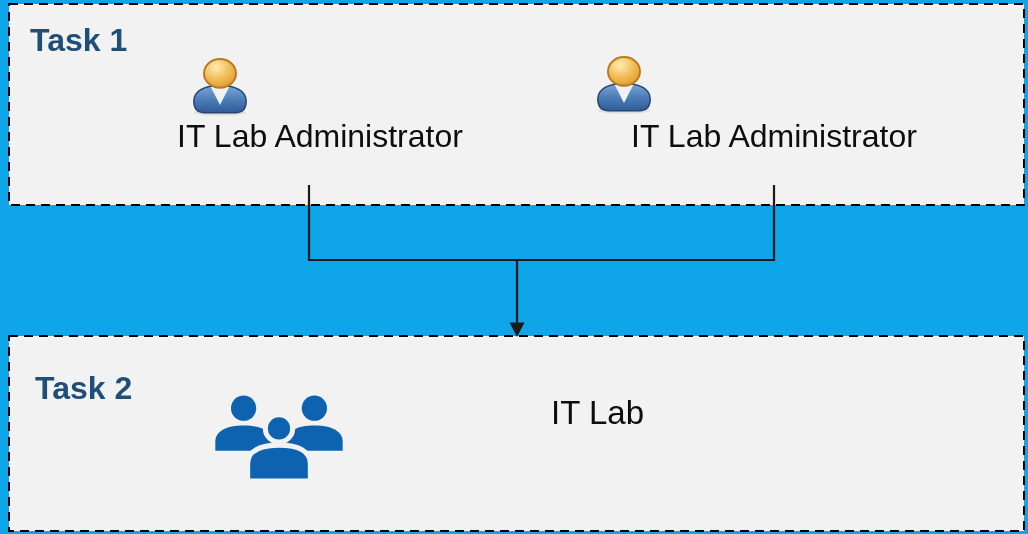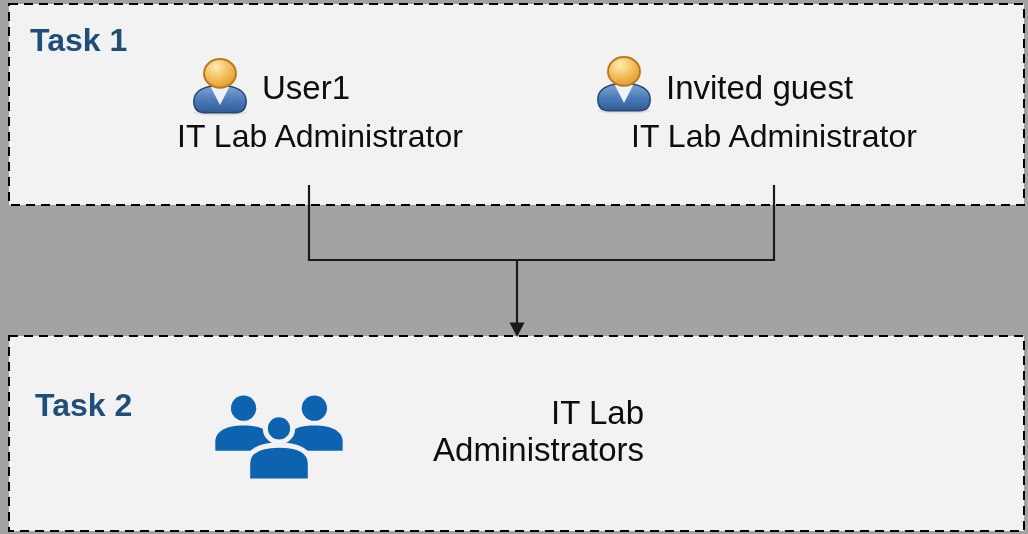--- a/index.html
+++ b/index.html
@@ -5,21 +5,21 @@
   html, body {
     margin: 0;
     padding: 0;
     background: #ffffff;
     font-family: "Liberation Sans", sans-serif;
   }
   .canvas {
     position: relative;
     width: 1028px;
     height: 534px;
-    background: #a3a3a3;
+    background: #0ea5e9;
     overflow: hidden;
     color: #0d0d0d;
   }
   .layer {
     position: absolute;
     left: 0;
     top: 0;
   }
   .task-box {
     fill: #f2f2f2;
@@ -96,21 +96,20 @@
           <stop offset="0.55" stop-color="#4a7ab5"></stop>
           <stop offset="1" stop-color="#2e5c99"></stop>
         </linearGradient>
       </defs>
       <ellipse cx="32" cy="59" rx="27" ry="3.2" fill="#000000" opacity="0.08"></ellipse>
       <path d="M32,31 C15,31 5,37 5,47 C5,55 9,59 16,59 L48,59 C55,59 59,55 59,47 C59,37 49,31 32,31 Z" fill="url(#pgb1)" stroke="#27476e" stroke-width="1.6"></path>
       <path d="M22.5,32.5 L41.5,32.5 L32,51 Z" fill="#eef1f6"></path>
       <ellipse cx="32" cy="18.5" rx="16.5" ry="14.8" fill="url(#pgh1)" stroke="#b8791f" stroke-width="2"></ellipse>
     </svg>
   </div>
-  <div class="user-name" style="left:262px; top:68px">User1</div>
   <div class="role-text" style="left:140px; top:116px; width:360px">IT Lab Administrator</div>
 
   <div class="icon-box" style="left:593px; top:53px">
     <svg width="62" height="63" viewBox="0 0 64 64">
       <defs>
         <radialGradient id="pgh2" cx="0.38" cy="0.28" r="0.8">
           <stop offset="0" stop-color="#fdedb2"></stop>
           <stop offset="0.55" stop-color="#f1bb56"></stop>
           <stop offset="1" stop-color="#dd9827"></stop>
         </radialGradient>
@@ -119,36 +118,34 @@
           <stop offset="0.55" stop-color="#4a7ab5"></stop>
           <stop offset="1" stop-color="#2e5c99"></stop>
         </linearGradient>
       </defs>
       <ellipse cx="32" cy="59" rx="27" ry="3.2" fill="#000000" opacity="0.08"></ellipse>
       <path d="M32,31 C15,31 5,37 5,47 C5,55 9,59 16,59 L48,59 C55,59 59,55 59,47 C59,37 49,31 32,31 Z" fill="url(#pgb2)" stroke="#27476e" stroke-width="1.6"></path>
       <path d="M22.5,32.5 L41.5,32.5 L32,51 Z" fill="#eef1f6"></path>
       <ellipse cx="32" cy="18.5" rx="16.5" ry="14.8" fill="url(#pgh2)" stroke="#b8791f" stroke-width="2"></ellipse>
     </svg>
   </div>
-  <div class="user-name" style="left:666px; top:68px">Invited guest</div>
   <div class="role-text" style="left:594px; top:116px; width:360px">IT Lab Administrator</div>
 
-  <div class="task-label" style="left:35px; top:387px">Task 2</div>
+  <div class="task-label" style="left:35px; top:370px">Task 2</div>
 
   <div class="icon-box" style="left:213px; top:388px">
     <svg width="132" height="93" viewBox="0 0 130 92">
       <g fill="#0e63b1">
         <circle cx="30" cy="20" r="12.5"></circle>
         <path d="M2,62 L2,53 C2,42.5 13,37 30,37 C47,37 58,42.5 58,53 L58,62 Z"></path>
         <circle cx="100" cy="20" r="12.5"></circle>
         <path d="M72,62 L72,53 C72,42.5 83,37 100,37 C117,37 128,42.5 128,53 L128,62 Z"></path>
         <circle cx="65" cy="40" r="13.5" stroke="#f2f2f2" stroke-width="5"></circle>
         <path d="M34,92 L34,75 C34,62.5 46,56.5 65,56.5 C84,56.5 96,62.5 96,75 L96,92 Z" stroke="#f2f2f2" stroke-width="5"></path>
       </g>
     </svg>
   </div>
 
   <div class="group-name" style="left:404px; top:394px; width:240px">
     <div>IT Lab</div>
-    <div>Administrators</div>
   </div>
 
 </div>
 
 </body></html>

